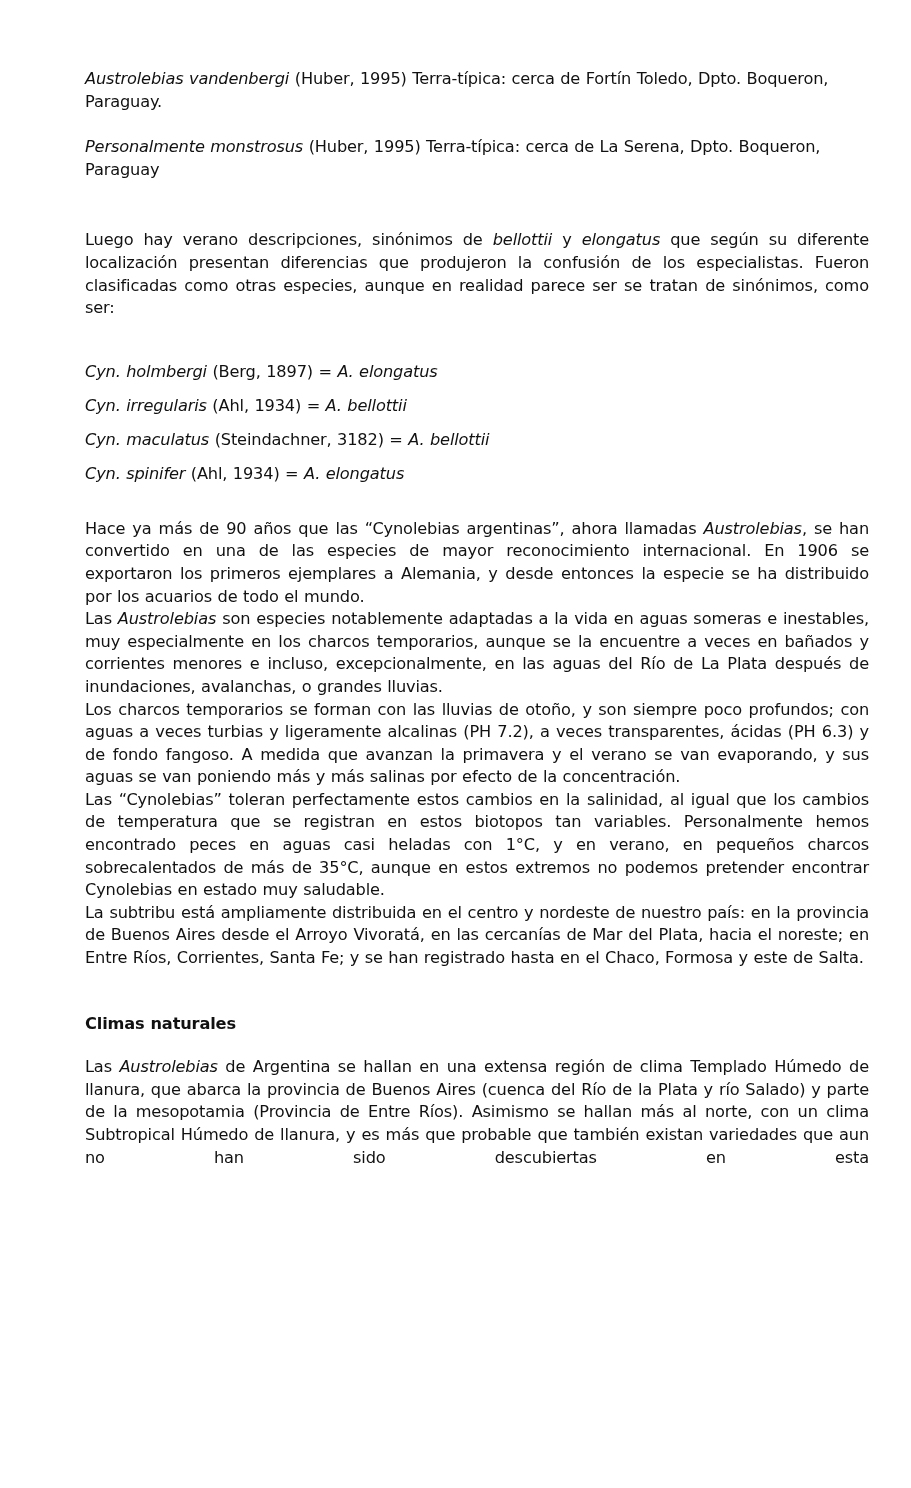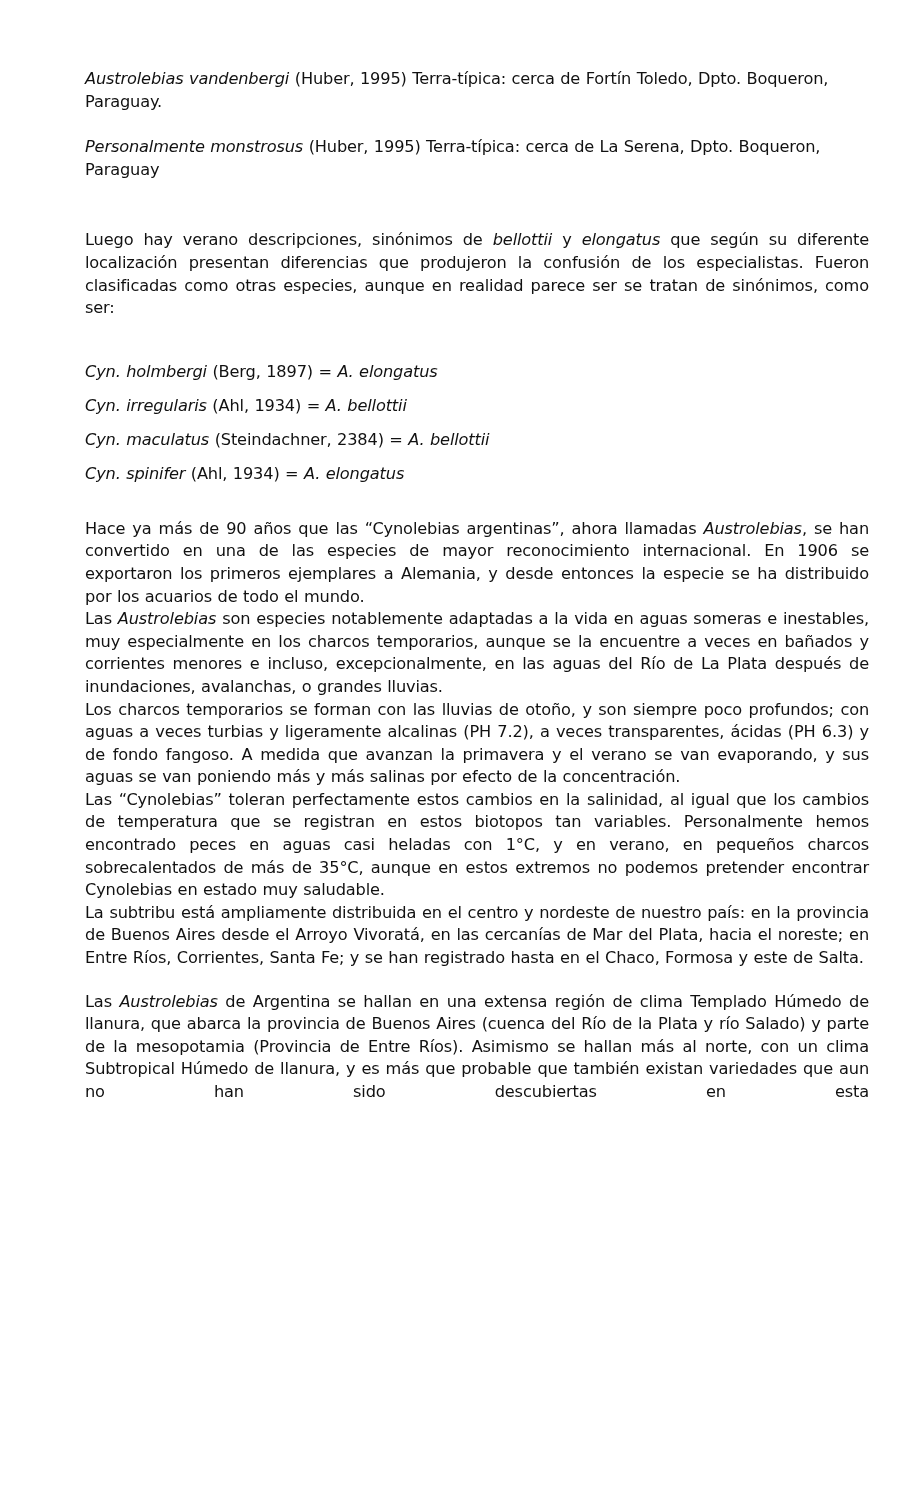--- a/index.html
+++ b/index.html
@@ -32,28 +32,29 @@
 <div class="page">
 
   <p class="species"><b>Austrolebias vandenbergi</b><span> (Huber, 1995) Terra-típica: cerca de Fortín Toledo, Dpto. Boqueron, Paraguay.</span></p>
   <p class="species"><b>Personalmente  monstrosus</b><span> (Huber, 1995) Terra-típica: cerca de La Serena, Dpto. Boqueron, Paraguay</span></p>
 
   <p class="just intro"><span>Luego hay verano descripciones, sinónimos de </span><i>bellottii</i><span> y </span><i>elongatus</i><span> que según su diferente localización presentan diferencias que produjeron la confusión de los especialistas. Fueron clasificadas como otras especies, aunque en realidad  parece ser se tratan de sinónimos, como ser:</span></p>
 
   <div class="syn-list">
     <p class="syn"><i>Cyn. holmbergi</i><span> (Berg, 1897) =  </span><i>A. elongatus</i></p>
     <p class="syn"><i>Cyn. irregularis</i><span> (Ahl, 1934) = </span><i>A. bellottii</i></p>
-    <p class="syn"><i>Cyn. maculatus</i><span> (Steindachner, 2384) = </span><i>A. bellottii</i></p>
+    <p class="syn"><i>Cyn. maculatus</i><span> (Steindachner, 3182) = </span><i>A. bellottii</i></p>
     <p class="syn"><i>Cyn. spinifer</i><span> (Ahl, 1934) = </span><i>A. elongatus</i></p>
   </div>
 
 
   <p class="just after-head"><span>Hace ya más de 90 años que las “Cynolebias argentinas”, ahora llamadas </span><i>Austrolebias</i><span>, se han convertido en una de las especies de mayor reconocimiento internacional. En 1906 se exportaron los primeros ejemplares a Alemania, y desde entonces la especie se ha distribuido por los acuarios de todo el mundo.</span></p>
   <p class="just"><span>Las </span><i>Austrolebias</i><span> son especies notablemente adaptadas a la vida en aguas someras e inestables, muy especialmente en los charcos temporarios, aunque se la encuentre a veces en bañados y corrientes menores e incluso, excepcionalmente, en las aguas del Río de La Plata después de inundaciones, avalanchas, o grandes lluvias.</span></p>
   <p class="just">Los charcos temporarios se forman con las lluvias de otoño, y son siempre poco profundos; con aguas a veces turbias y ligeramente alcalinas (PH 7.2), a veces transparentes, ácidas (PH 6.3) y de fondo fangoso. A medida que avanzan la primavera y el verano se van evaporando, y sus aguas se van poniendo más y más salinas por efecto de la concentración.</p>
   <p class="just">Las “Cynolebias” toleran perfectamente estos cambios en la salinidad, al igual que los cambios de temperatura que se registran en estos biotopos tan variables. Personalmente hemos encontrado peces en aguas casi heladas con 1°C, y en verano, en pequeños charcos sobrecalentados de más de 35°C, aunque en estos extremos no podemos pretender encontrar Cynolebias en estado muy saludable.</p>
   <p class="just">La subtribu está ampliamente distribuida en el centro y nordeste de nuestro país: en la provincia de Buenos Aires desde el Arroyo Vivoratá, en las cercanías de Mar del Plata, hacia el noreste; en Entre Ríos, Corrientes, Santa Fe; y se han registrado hasta en el Chaco, Formosa y este de Salta.</p>
 
+  <p class="heading h2">Climas naturales</p>
 
   <p class="just after-head" style="text-align-last: justify;"><span>Las </span><i>Austrolebias</i><span> de Argentina se hallan en una extensa región de clima Templado Húmedo de llanura, que abarca la provincia de Buenos Aires (cuenca del Río de la Plata y río Salado) y parte de la mesopotamia (Provincia de Entre Ríos). Asimismo se hallan más al norte, con un clima Subtropical Húmedo de llanura, y  es más que probable que también existan variedades que aun no han sido descubiertas en esta</span></p>
 </div>
 
 <div class="pagenum">75</div>
 
 </body></html>

